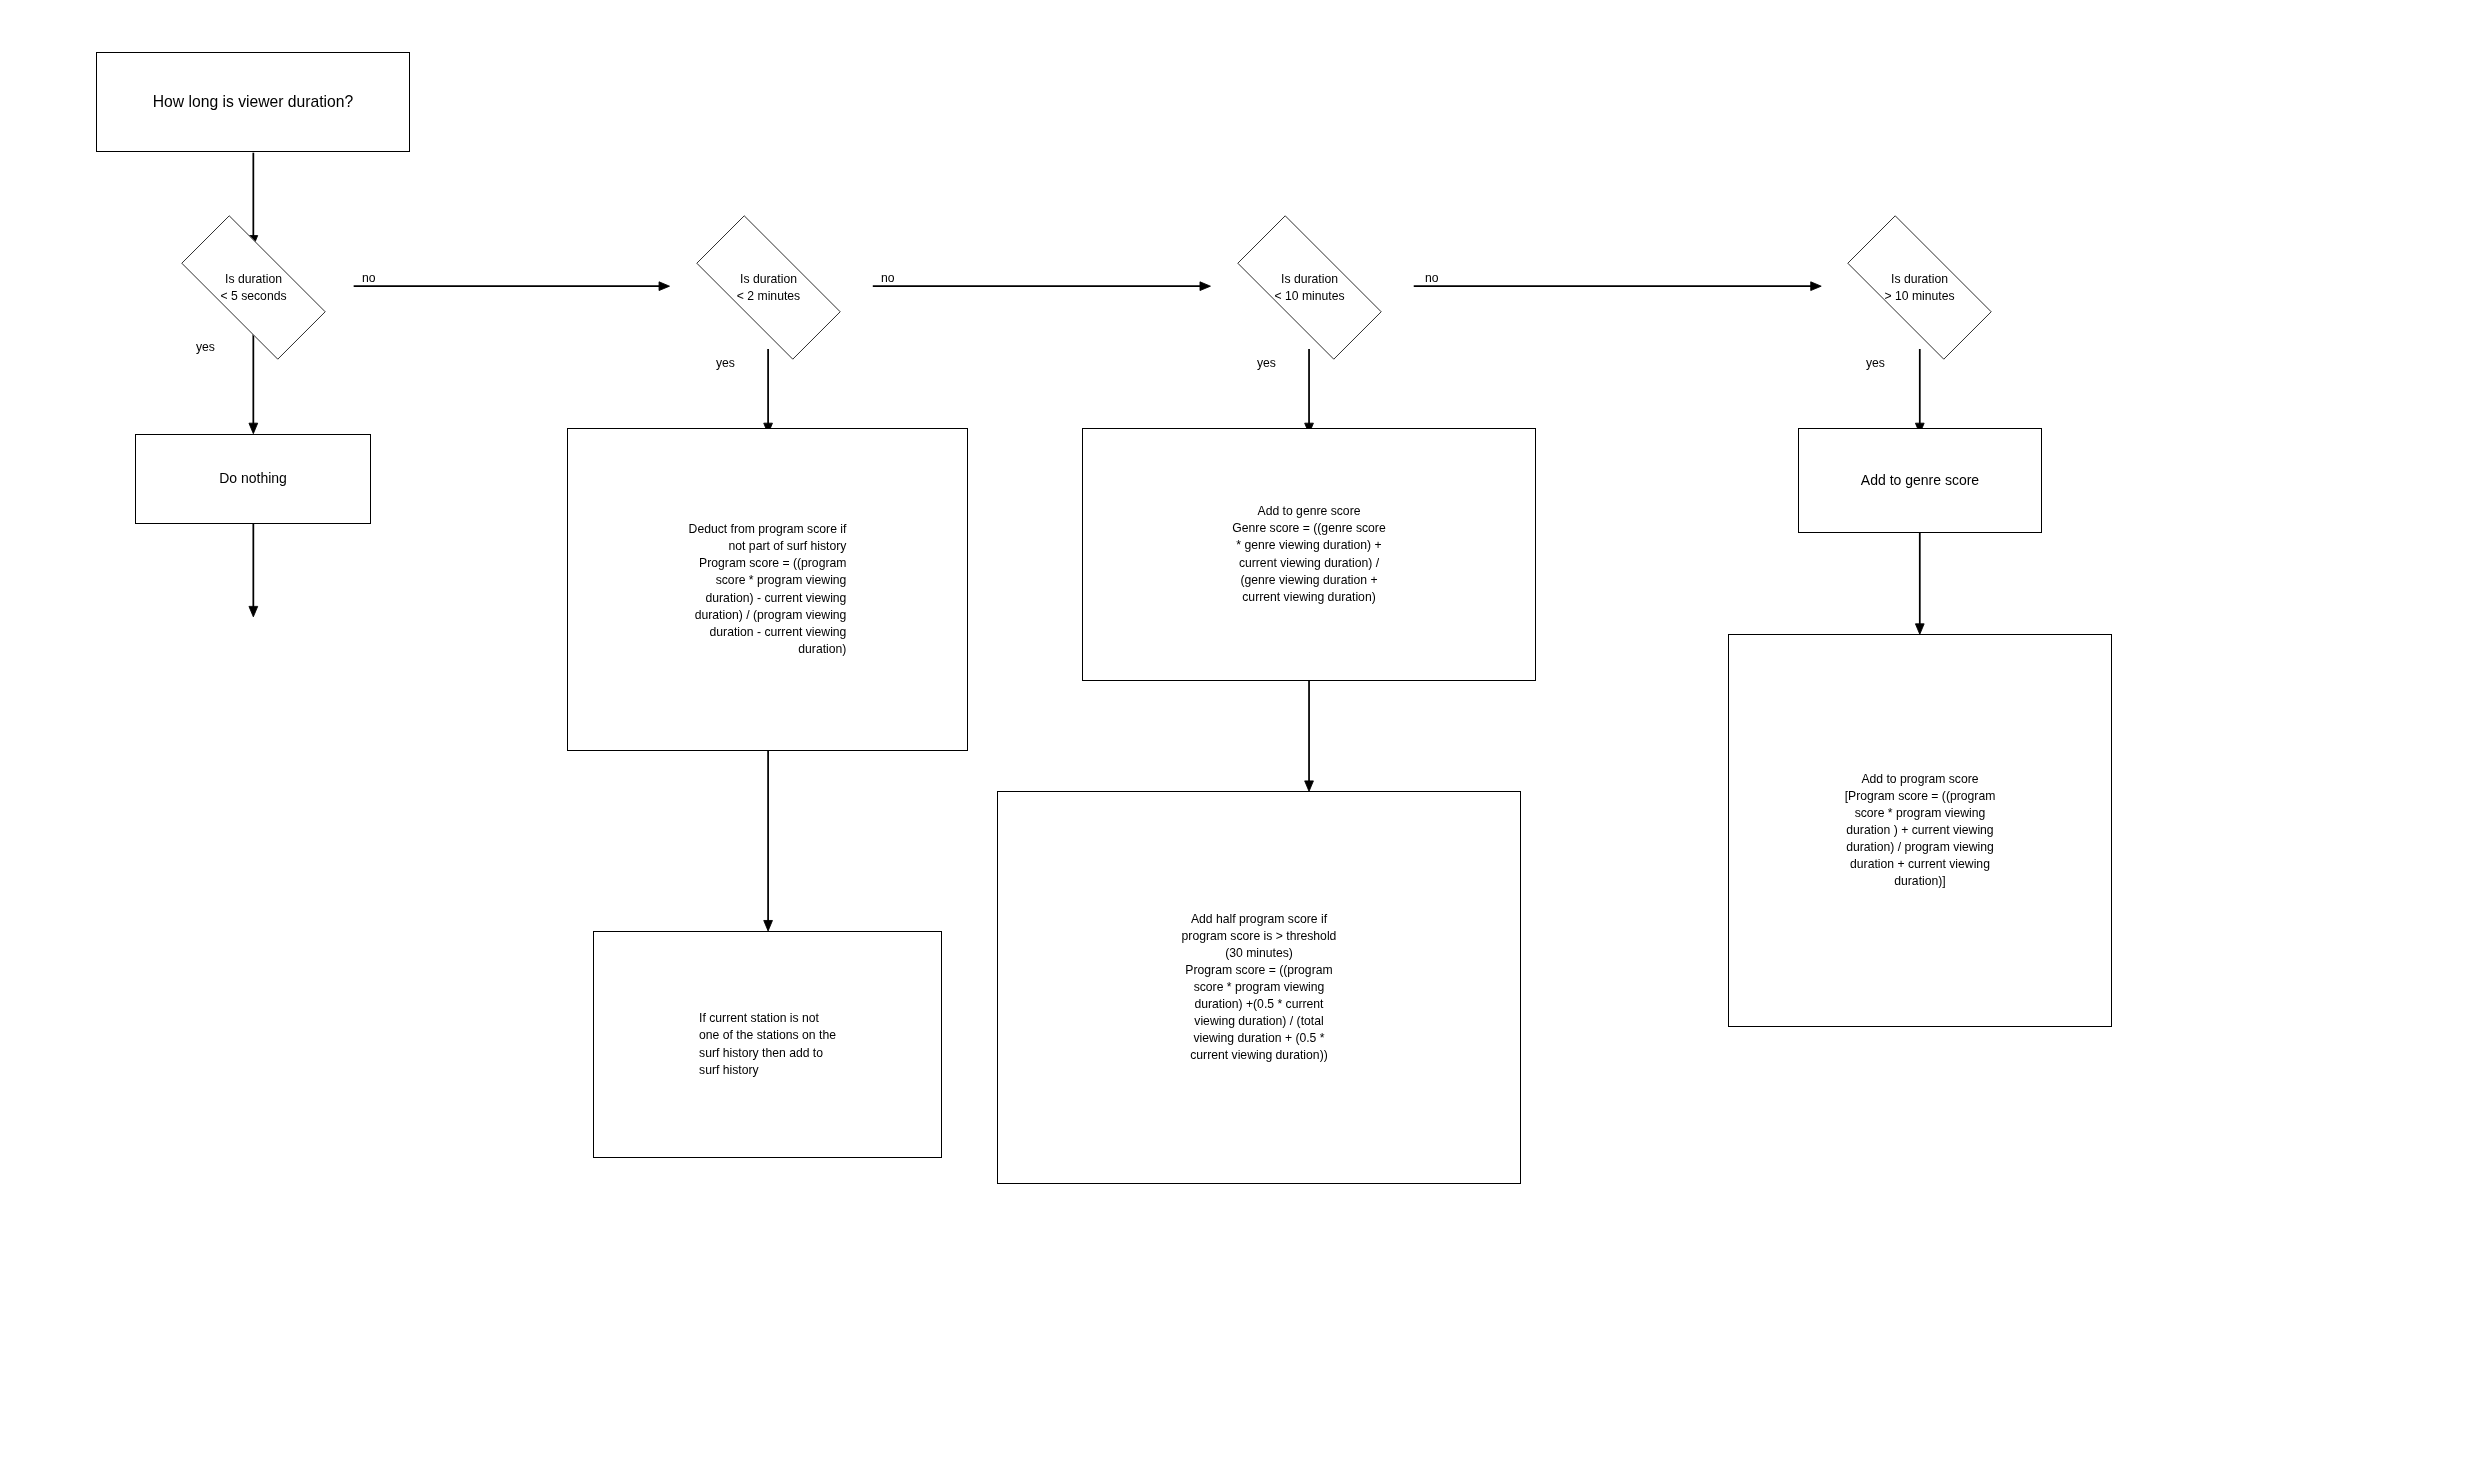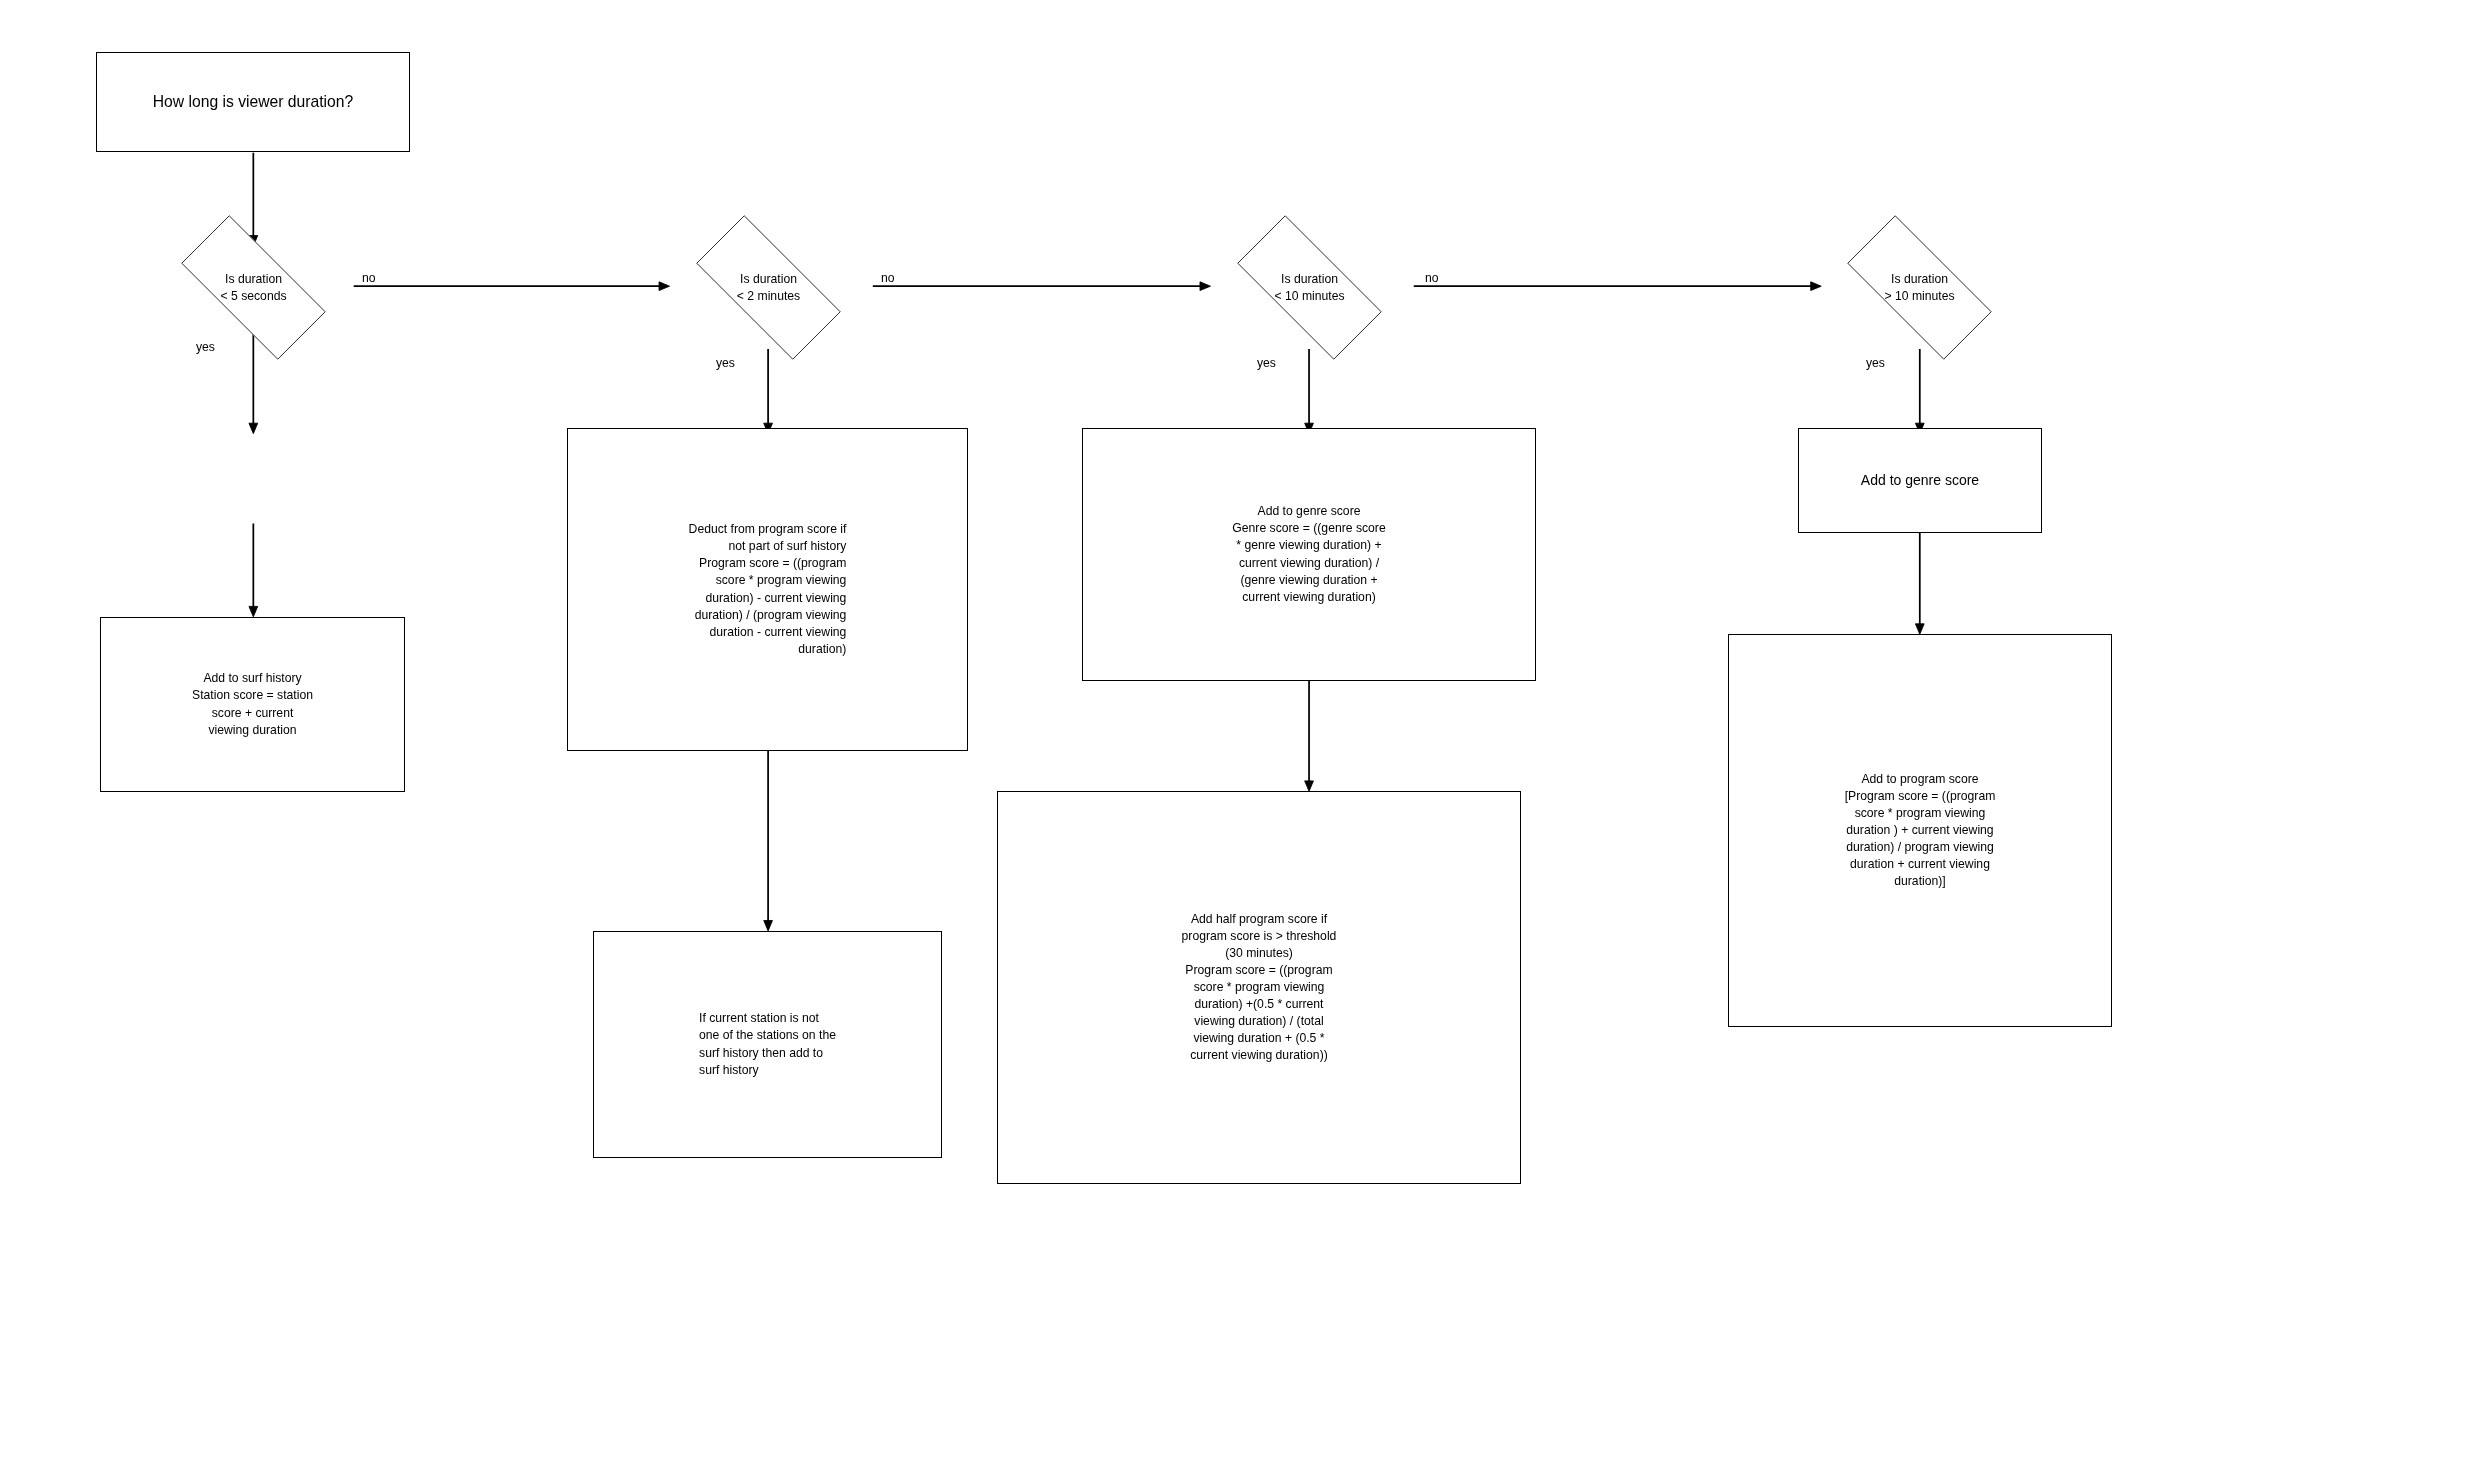--- a/index.html
+++ b/index.html
@@ -156,27 +156,24 @@
     <div style="position:absolute; left:13px; top:4.4px; width:175px; height:87px; border:1.7px solid #000; transform:rotate(45deg) scale(0.78); background:#fff; transform-origin:center;"></div>
     <div class="diamond-label" style="left:0;top:0;width:201px;height:96px;font-size:12.2px; text-align:center;">
       Is duration<br>&gt; 10 minutes
     </div>
   </div>
 
   <div style="position:absolute; left:1866px; top:356px; font-size:12.2px;">
     <span>yes</span>
   </div>
 
-
-  <div class="box" style="left:100px; top:617px; width:305px; height:175px; font-size:12.2px;">
-    <span style="white-space:pre-line; text-align:center;">Add to surf history
-Station score = station
-score + current
-viewing duration</span>
-  </div>
+  <div class="box" style="left:135px; top:434px; width:236px; height:90px; font-size:14px;">
+    <span>Do nothing</span>
+  </div>
+
 
   <div class="box" style="left:567px; top:428px; width:401px; height:323px; font-size:12.2px;">
     <span style="white-space:pre-line; text-align:right;">Deduct from program score if
 not part of surf history
 Program score = ((program
 score * program viewing
 duration) - current viewing
 duration) / (program viewing
 duration - current viewing
 duration)</span>

